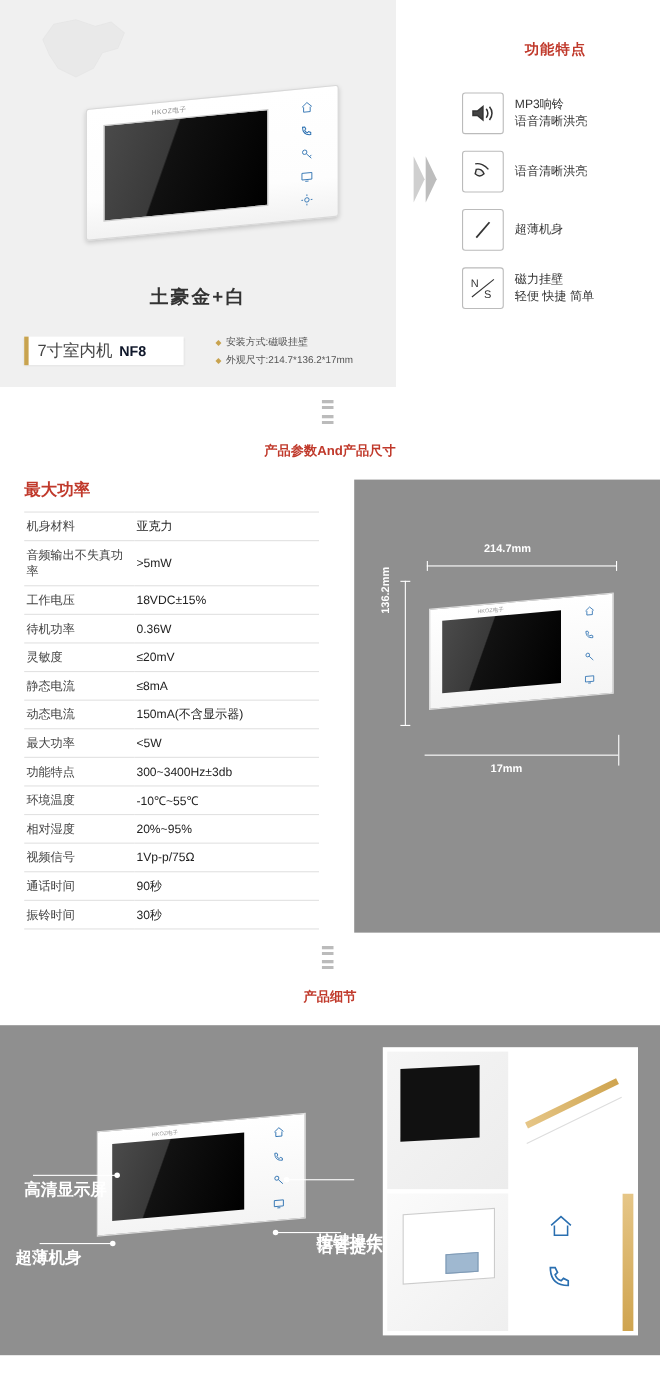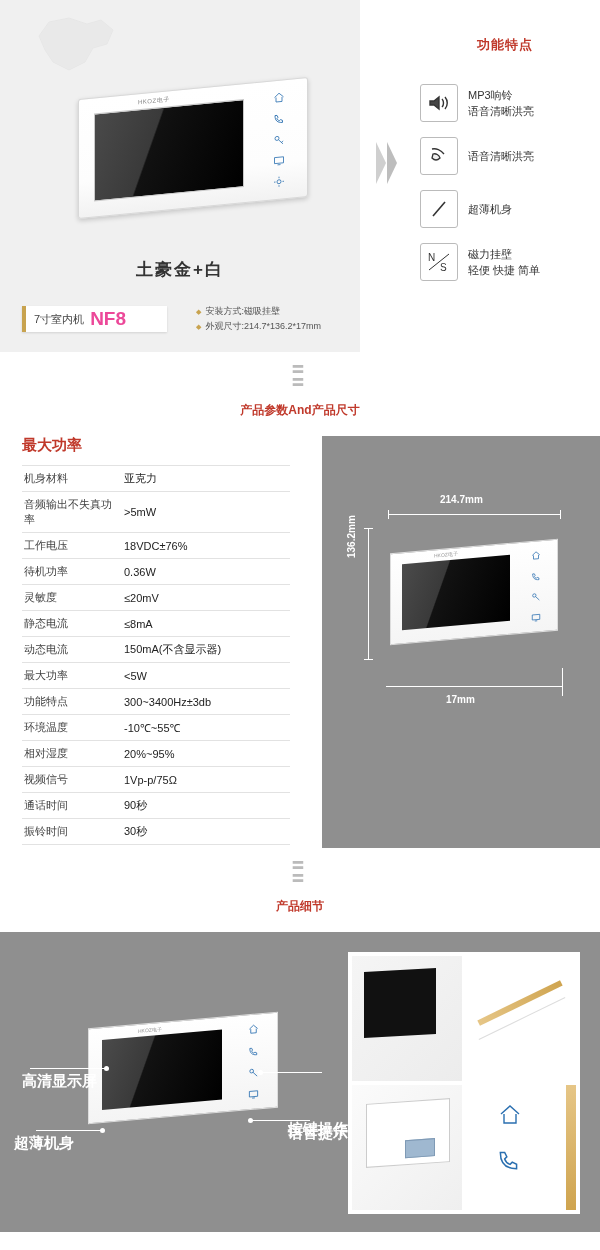--- a/index.html
+++ b/index.html
@@ -51,22 +51,22 @@
   .label-gold {
     position:absolute; left:0; top:258px; width:360px; text-align:center;
     font-size:17px; font-weight:bold; color:#333; letter-spacing:2px;
   }
   .modelbar {
     position:absolute; left:22px; top:306px; width:145px; height:26px;
     background:#ffffff; border-left:4px solid #c8a34f;
     display:flex; align-items:center; padding-left:8px;
     box-shadow:0 1px 2px rgba(0,0,0,.12);
   }
-  .modelbar .m1 { font-size:11px; color:#444; }
-  .modelbar .m2 { font-size:19px; font-weight:bold; color:#ec4899; margin-left:6px; }
+  .modelbar .m1 { font-size:15px; color:#444; }
+  .modelbar .m2 { font-size:13px; font-weight:bold; color:#0f172a; margin-left:6px; }
 
   .specs-inline {
     position:absolute; left:196px; top:304px; font-size:9px; color:#555; line-height:15px;
   }
   .specs-inline div::before { content:"◆"; color:#c8a34f; font-size:7px; margin-right:4px; }
 
   
   .features { position:absolute; left:420px; top:36px; width:170px; }
   .features .ftitle {
     font-size:13px; font-weight:bold; color:#c0392b; text-align:center;
@@ -307,21 +307,21 @@
           <tr>
               <td class="k">机身材料</td>
               <td class="v">亚克力</td>
             </tr>
           <tr>
               <td class="k">音频输出不失真功率</td>
               <td class="v">&gt;5mW</td>
             </tr>
           <tr>
               <td class="k">工作电压</td>
-              <td class="v">18VDC±76%</td>
+              <td class="v">18VDC±15%</td>
             </tr>
           <tr>
               <td class="k">待机功率</td>
               <td class="v">0.36W</td>
             </tr>
           <tr>
               <td class="k">灵敏度</td>
               <td class="v">≤20mV</td>
             </tr>
           <tr>

